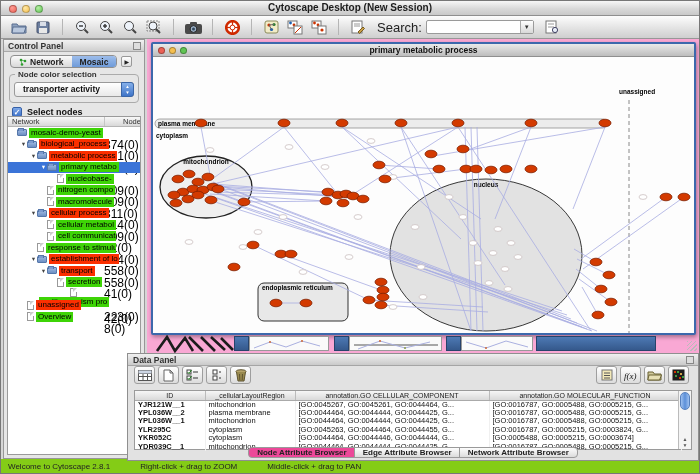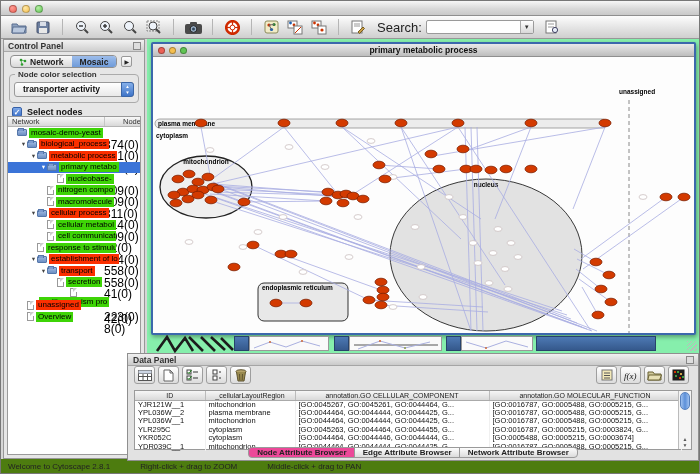--- a/index.html
+++ b/index.html
@@ -53,21 +53,21 @@
   .folder-i:before{content:"";position:absolute;top:-2px;left:0;width:4px;height:2px;background:#7d9bd0;border:1px solid #5577aa;border-bottom:none;}
   .file-i{width:7px;height:9px;background:#fff;border:1px solid #999;position:relative;}
   .file-i:before{content:"";position:absolute;right:-1px;top:-1px;border:2px solid;border-color:#ccc #fff #fff #ccc;border-width:2px;width:0;height:0;}
   .tlabel{padding:0 2px;overflow:hidden;max-width:86px;flex:none;line-height:10px;}
   .tlabel.green{background:#3ed406;}
   .tlabel.red{background:#fb2f00;}
   .tcount{position:absolute;left:96px;font-size:12px;color:#000;margin-top:24px;}
   .trow.sel .tcount{color:#fff;}
 
   
-  .desktop{position:absolute;left:146px;top:38px;width:552px;height:314px;background:#86efac;z-index:1;}
+  .desktop{position:absolute;left:146px;top:38px;width:552px;height:314px;background:#f9a8d4;z-index:1;}
   .iframe{position:absolute;left:4px;top:3px;width:545px;height:293px;border:2px solid #3c68ac;border-radius:2px;background:#fcfcfc;box-shadow:1px 2px 4px rgba(0,0,0,.35);}
   .iframe-tb{height:13px;background:linear-gradient(#e9e9e9,#bdbdbd);border-bottom:1px solid #8f8f8f;position:relative;}
   .iframe-tb .itl{position:absolute;top:3px;width:7px;height:7px;border-radius:50%;border:1px solid rgba(0,0,0,.3);}
   .itl.r{left:5px;background:#ec6156;}
   .itl.y{left:16px;background:#f5bf4f;}
   .itl.g{left:27px;background:#61c554;}
   .iframe-tb .ititle{position:absolute;left:0;right:0;top:1px;text-align:center;font-size:8.5px;font-weight:bold;color:#111;}
   .canvas{position:absolute;left:0;top:13px;right:0;bottom:0;background:#fdfdfd;overflow:hidden;}
   .strip{position:absolute;left:0;right:0;bottom:0;height:18px;}
   .strip .bluebox{position:absolute;top:1px;height:15px;background:linear-gradient(#4d79b4,#35598c);border:1px solid #27436b;}
@@ -79,44 +79,45 @@
   .dpanel{position:absolute;left:126px;top:352px;width:572px;height:108px;background:#e2e2e2;border:1px solid #8f8f8f;z-index:3;}
   .dpanel-h{height:12px;background:linear-gradient(#f0f0f0,#cacaca);border-bottom:1px solid #a5a5a5;font-size:8.5px;font-weight:bold;color:#333;padding:1px 5px;position:relative;}
   .dpanel-h .float-ic{position:absolute;right:4px;top:2px;width:8px;height:8px;border:1px solid #888;background:#ddd;}
   .dtoolbar{height:23px;display:flex;padding:0 6px;}
   .dbtn{width:21px;height:18px;border:1px solid #9e9e9e;border-radius:3px;background:linear-gradient(#ffffff,#dcdcdc);display:flex;align-items:center;justify-content:center;margin-right:3px;}
   .dspacer{flex:1;}
   .dtable{position:absolute;left:6px;right:6px;top:36px;height:60px;background:#fff;border:1px solid #9a9a9a;}
   table.attr{border-collapse:collapse;table-layout:fixed;width:546px;}
   table.attr th{height:9px;background:linear-gradient(#f6f6f6,#d9d9d9);border-right:1px solid #bbb;border-bottom:1px solid #aaa;font-size:7px;font-weight:normal;color:#222;text-align:center;overflow:hidden;white-space:nowrap;padding:0 2px;}
   table.attr td{height:8.4px;font-size:7.5px;color:#111;white-space:nowrap;overflow:hidden;padding:0 3px;border-right:1px solid #f0f0f0;line-height:8.4px;}
-  table.attr td.idc{font-weight:normal;}
+  table.attr td.idc{font-weight:bold;}
   .vscroll{position:absolute;right:0;top:0;bottom:0;width:13px;border-left:1px solid #bbb;background:#f4f4f4;}
   .vthumb{position:absolute;top:1px;left:1px;right:1px;height:18px;border-radius:6px;background:linear-gradient(90deg,#9dc0f0,#5b8fd8 50%,#9dc0f0);border:1px solid #5580bd;}
   .varrows{position:absolute;bottom:1px;left:0;right:0;font-size:5px;text-align:center;color:#555;line-height:6px;}
   .dtabs{position:absolute;left:0;right:0;bottom:2px;height:12px;display:flex;justify-content:center;align-items:center;}
   .dtab{height:11px;border:1px solid #9a9a9a;background:linear-gradient(#fdfdfd,#dcdcdc);font-size:8px;font-weight:bold;color:#222;line-height:9px;padding:0 8px;margin:0 -1px;}
   .dtab.sel{background:#ec4899;}
   .dtab:first-child{border-radius:4px 0 0 4px;}
   .dtab:last-child{border-radius:0 4px 4px 0;}
 
   
-  .statusbar{position:absolute;left:0;right:0;bottom:0;height:14px;background:#4d7c0f;display:flex;align-items:center;font-size:8px;color:#222;}
+  .statusbar{position:absolute;left:0;right:0;bottom:0;height:14px;background:#84cc16;display:flex;align-items:center;font-size:8px;color:#222;}
   .statusbar span{margin-left:30px;}
   .statusbar span:first-child{margin-left:7px;}
 </style>
 </head>
 <body>
 
 <div class="app">
 
   <div class="titlebar">
     <span class="tl red"></span>
     <span class="tl yel"></span>
     <span class="tl grn"></span>
+    <span class="title">Cytoscape Desktop (New Session)</span>
   </div>
 
   <div class="toolbar">
     <span class="tbtn">
       <svg class="icon" width="16" height="13">
           <path d="M1 3 h5 l1.5 2 H15 v7 H1 z" fill="#8fa3c0" stroke="#5a6f90"></path>
           <path d="M2 6 h13 l-2 6 H1 z" fill="#b9c8de" stroke="#5a6f90"></path>
         </svg>
     </span>
     <span class="tbtn">

